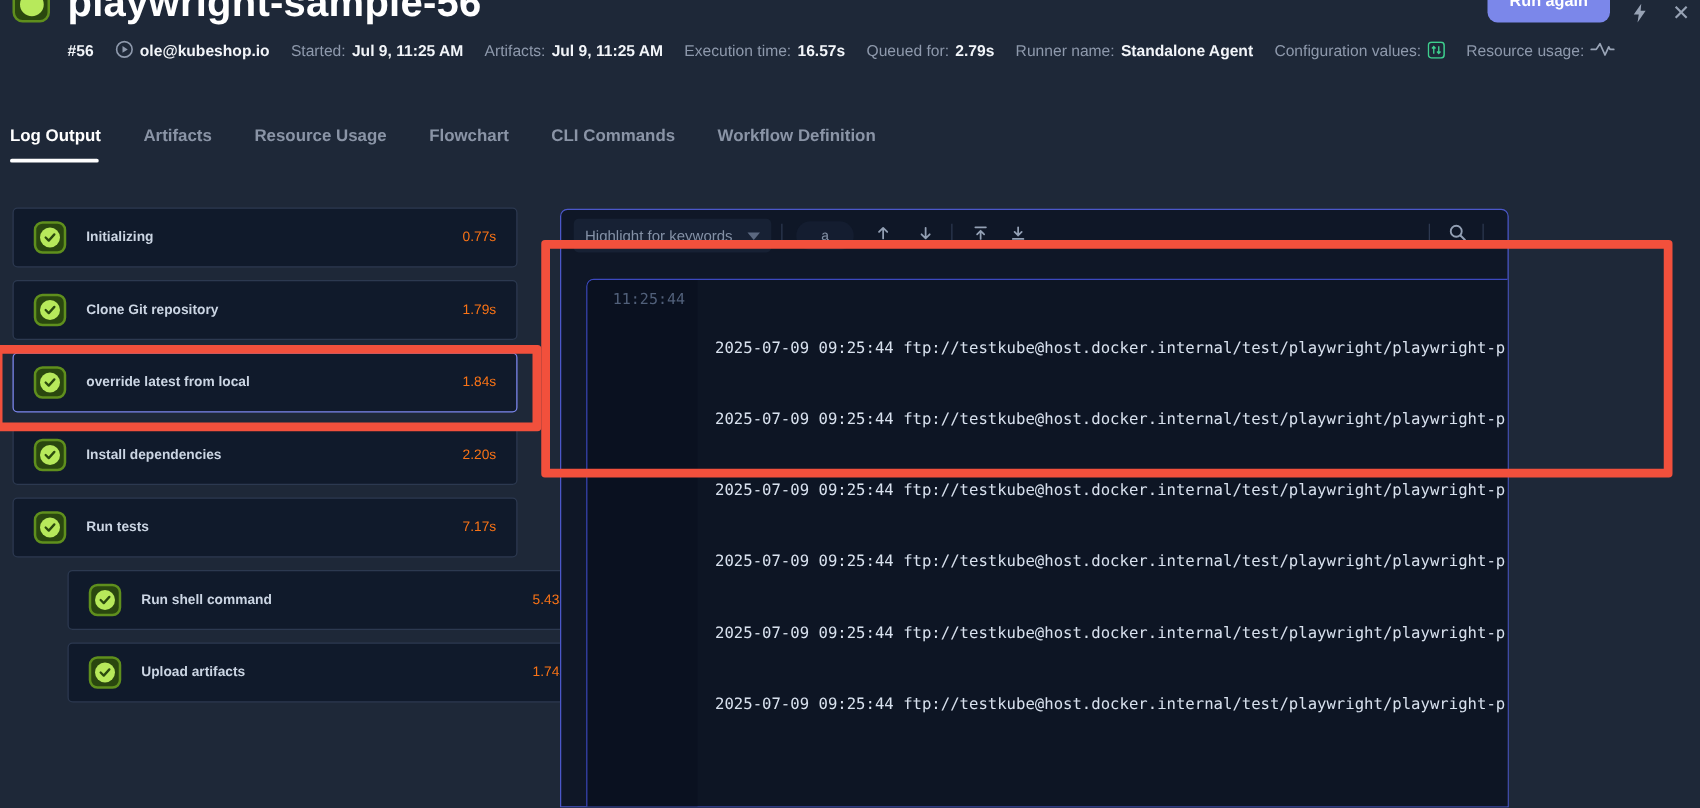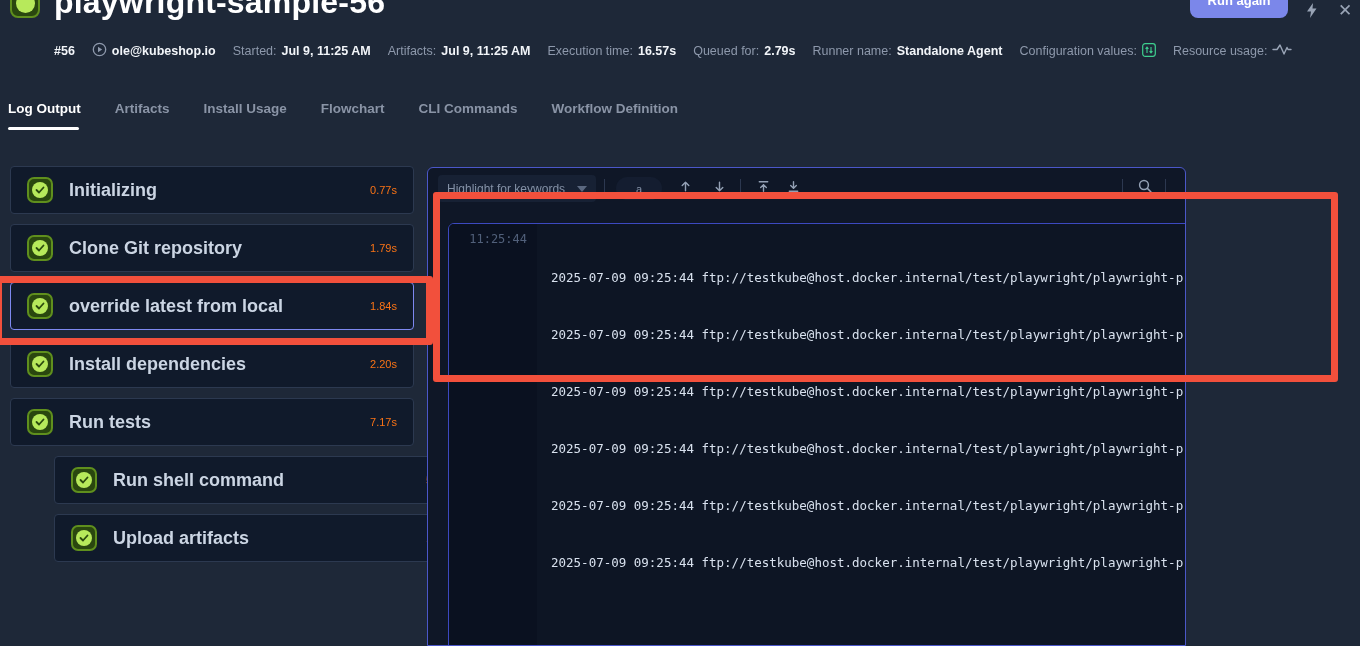--- a/index.html
+++ b/index.html
@@ -15,41 +15,41 @@
     background:#2a470f;border:2px solid #5f8f1d;display:flex;align-items:center;justify-content:center;}
   .title-ico .dot{width:19px;height:19px;border-radius:50%;background:#b7e95b;}
   .page-title{position:absolute;left:54px;top:-16px;font-size:32px;font-weight:700;color:#ffffff;letter-spacing:.2px;}
   .run-again{position:absolute;left:1190px;top:-18px;width:98px;height:36px;border-radius:8px;
     background:#7b87ea;color:#fff;font-size:13px;font-weight:700;border:none;
     display:flex;align-items:center;justify-content:center;cursor:pointer;}
   .hdr-ico{position:absolute;top:0px;width:22px;height:20px;display:flex;align-items:center;justify-content:center;color:#98a3b5;}
   .hdr-bolt{left:1300px;}
   .hdr-close{left:1334px;font-size:17px;}
   
-  .meta{position:absolute;left:54px;top:42px;display:flex;align-items:center;gap:17px;font-size:12.5px;white-space:nowrap;}
+  .meta{position:absolute;left:54px;top:32px;display:flex;align-items:center;gap:17px;font-size:12.5px;white-space:nowrap;}
   .meta .item{display:flex;align-items:center;gap:5px;}
   .meta .lbl{color:#8e99ac;}
   .meta .val{color:#f2f5f9;font-weight:700;}
   
   .tabs{position:absolute;left:8px;top:101px;display:flex;gap:34px;font-size:13.5px;font-weight:700;}
   .tab{color:#8a94a6;cursor:pointer;padding-bottom:24px;}
   .tab.active{color:#ffffff;}
   .tab-underline{position:absolute;left:8px;top:127px;width:71px;height:3px;background:#ffffff;border-radius:2px;}
   
   .step{position:absolute;left:10px;width:404px;height:48px;background:#101a2b;border:1px solid #2c3950;
     border-radius:4px;display:flex;align-items:center;padding:0 16px;cursor:pointer;}
   .step.sub{left:54px;width:416px;justify-content:center;}
   .step.sel{border-color:#7d88f0;}
   .step-ico{width:26px;height:26px;border-radius:7px;background:#2a470f;border:2px solid #5f8f1d;
     display:flex;align-items:center;justify-content:center;flex:none;}
   .step-ico .dot{width:16px;height:16px;border-radius:50%;background:#b7e95b;display:flex;align-items:center;justify-content:center;}
-  .step-label{margin-left:16px;font-size:18px;font-weight:700;color:#cbd5e3;}
+  .step-label{margin-left:16px;font-size:11px;font-weight:700;color:#cbd5e3;}
   .step-dur{margin-left:auto;font-size:11px;color:#f97316;}
   
-  .log-panel{position:absolute;left:427px;top:167px;width:759px;height:479px;background:#0f1727;
+  .log-panel{position:absolute;left:448px;top:167px;width:759px;height:479px;background:#0f1727;
     border:1px solid #4b57c9;border-radius:6px 6px 0 0;overflow:hidden;}
   .ctl{position:absolute;height:27px;top:7px;background:#172134;border-radius:4px;color:#8491a6;
     font-size:12px;display:flex;align-items:center;justify-content:space-between;padding:0 9px;cursor:pointer;}
   .ctl .tri{width:0;height:0;border-left:5px solid transparent;border-right:5px solid transparent;border-top:6px solid #5b6880;margin-left:8px;}
   .tsep{position:absolute;top:11px;width:1px;height:17px;background:#2c3850;}
   .pill{position:absolute;left:188px;top:9px;width:46px;height:23px;background:#141d30;border-radius:12px;
     color:#8491a6;font-size:11px;display:flex;align-items:center;justify-content:center;}
   .tico{position:absolute;top:9px;width:18px;height:18px;display:flex;align-items:center;justify-content:center;color:#93a0b4;cursor:pointer;}
   .tico svg{stroke:#93a0b4;fill:none;stroke-width:1.5;stroke-linecap:round;stroke-linejoin:round;}
   
@@ -129,21 +129,21 @@
       <svg width="20" height="13" viewBox="0 0 20 13">
           <polyline points="1,6.5 5,6.5 8,2 12,11 15,4.5 16,6.5 19,6.5" stroke="#9aa5b7" fill="none" stroke-width="1.4" stroke-linejoin="round" stroke-linecap="round"></polyline>
         </svg>
     </span>
   </span>
 </div>
 
 <div class="tabs">
   <div class="tab active">Log Output</div>
   <div class="tab">Artifacts</div>
-  <div class="tab">Install Usage</div>
+  <div class="tab">Resource Usage</div>
   <div class="tab">Flowchart</div>
   <div class="tab">CLI Commands</div>
   <div class="tab">Workflow Definition</div>
 </div>
 <div class="tab-underline"></div>
 
 <div class="step" style="top:166px">
   <div class="step-ico">
       <div class="dot">
         <svg width="10" height="8" viewBox="0 0 10 8">

